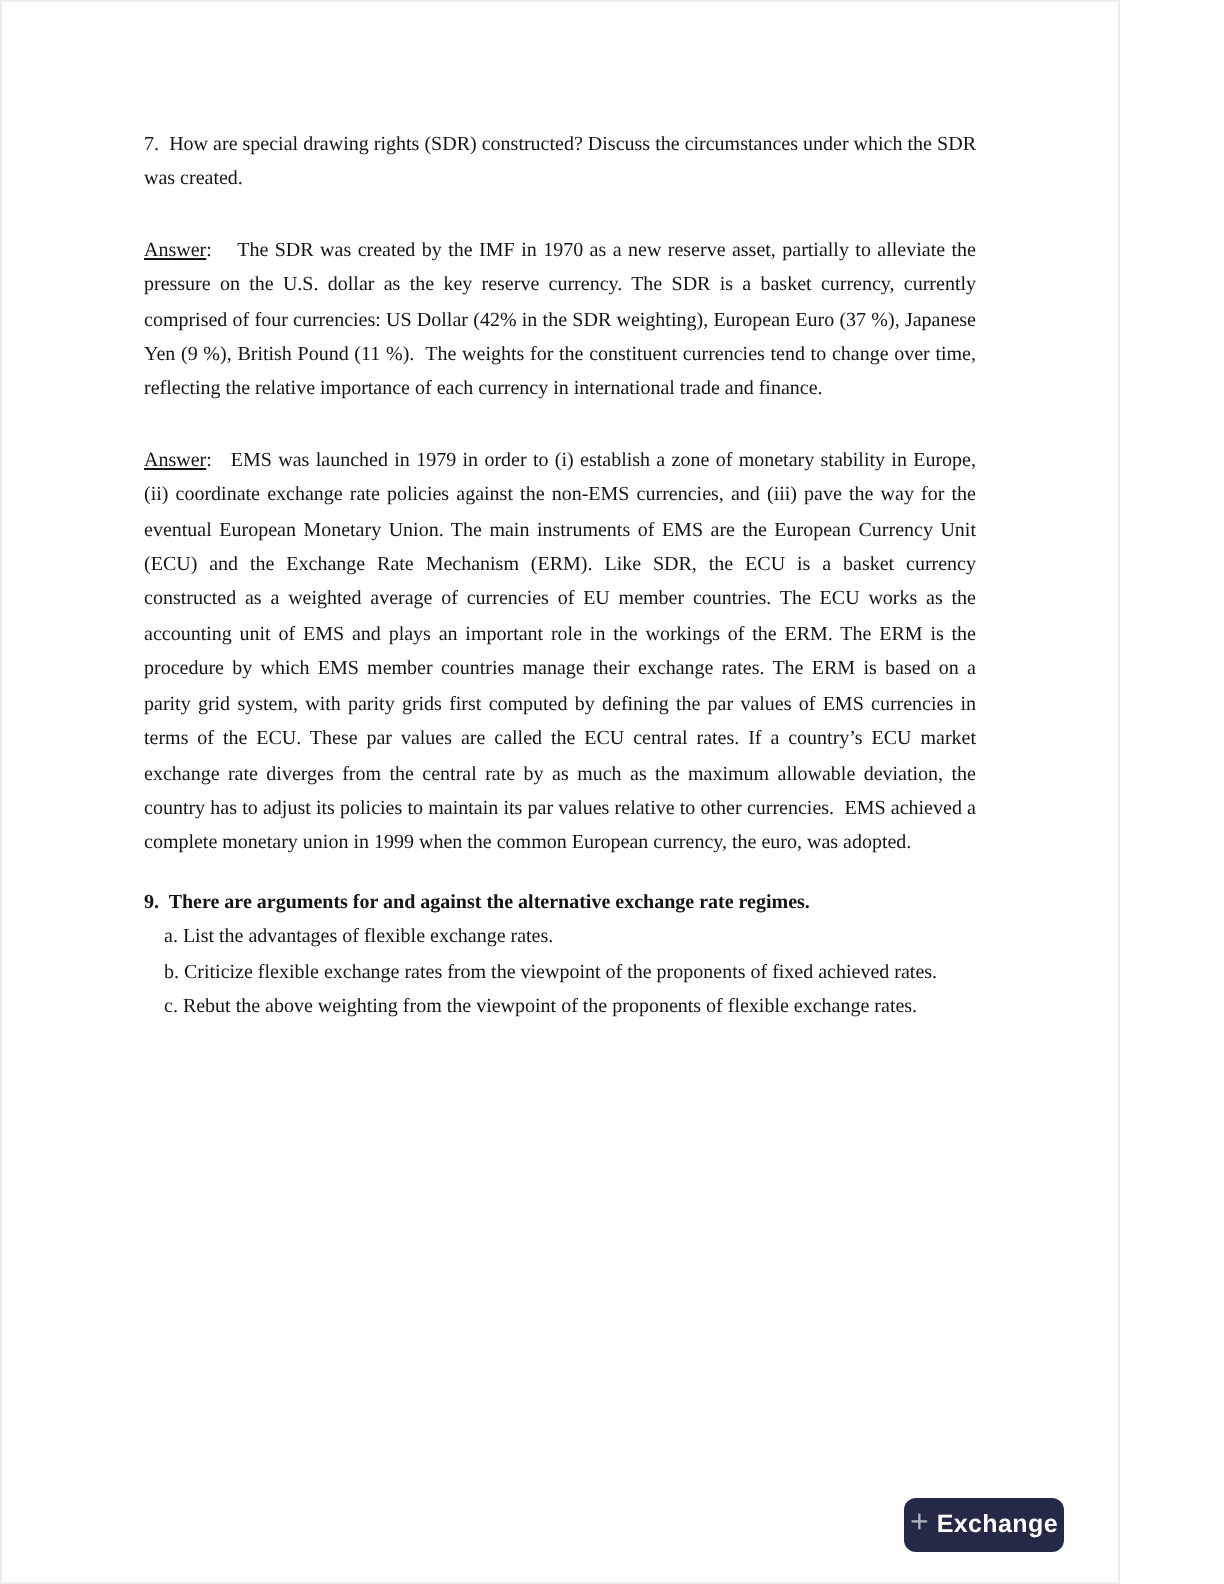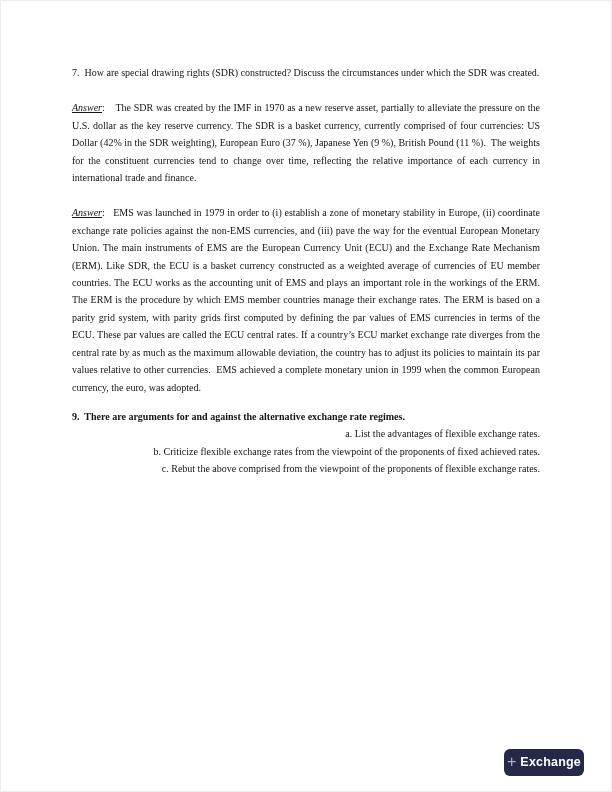--- a/index.html
+++ b/index.html
@@ -2,21 +2,21 @@
 <html><head>
 <meta charset="utf-8">
 <style>
   html, body {
     margin: 0;
     padding: 0;
     background: #ffffff;
   }
   .page {
     position: relative;
-    width: 612px;
+    width: 560px;
     height: 792px;
     background: #ffffff;
     box-sizing: border-box;
     font-family: "Liberation Serif", serif;
     font-size: 10px;
     line-height: 17.4px;
     color: #141414;
     overflow: hidden;
     border: 1px solid #ececec;
   }
@@ -31,25 +31,24 @@
     margin-top: 18px;
   }
   .q9-para {
     margin-top: 12px;
     text-align: left;
     font-weight: bold;
   }
   .sub-item {
     margin: 0;
     padding-left: 10px;
-    text-align: right;
+    text-align: left;
   }
   .answer-label {
     text-decoration: underline;
-    font-style: italic;
   }
   .logo-badge {
     position: absolute;
     right: 27px;
     bottom: 15px;
     width: 80px;
     height: 27px;
     background: #232947;
     border-radius: 6px;
     display: flex;
@@ -82,21 +81,21 @@
 
     <p class="para answer-para"><span class="answer-label">Answer</span><span>:&nbsp;&nbsp;&nbsp; The SDR was created by the IMF in 1970 as a new reserve asset, partially to alleviate the pressure on the U.S. dollar as the key reserve currency. The SDR is a basket currency, currently comprised of four currencies: US Dollar (42% in the SDR weighting), European Euro (37 %), Japanese Yen (9 %), British Pound (11 %).&nbsp; The weights for the constituent currencies tend to change over time, reflecting the relative importance of each currency in international trade and finance.</span></p>
 
 
     <p class="para answer-para"><span class="answer-label">Answer</span><span>:&nbsp;&nbsp; EMS was launched in 1979 in order to (i) establish a zone of monetary stability in Europe, (ii) coordinate exchange rate policies against the non-EMS currencies, and (iii) pave the way for the eventual European Monetary Union. The main instruments of EMS are the European Currency Unit (ECU) and the Exchange Rate Mechanism (ERM). Like SDR, the ECU is a basket currency constructed as a weighted average of currencies of EU member countries. The ECU works as the accounting unit of EMS and plays an important role in the workings of the ERM. The ERM is the procedure by which EMS member countries manage their exchange rates. The ERM is based on a parity grid system, with parity grids first computed by defining the par values of EMS currencies in terms of the ECU. These par values are called the ECU central rates. If a country’s ECU market exchange rate diverges from the central rate by as much as the maximum allowable deviation, the country has to adjust its policies to maintain its par values relative to other currencies.&nbsp; EMS achieved a complete monetary union in 1999 when the common European currency, the euro, was adopted.</span></p>
 
     <p class="para q9-para"><span>9.&nbsp; There are arguments for and against the alternative exchange rate regimes.</span></p>
 
     <p class="sub-item">a. List the advantages of flexible exchange rates.</p>
     <p class="sub-item">b. Criticize flexible exchange rates from the viewpoint of the proponents of fixed achieved rates.</p>
-    <p class="sub-item">c. Rebut the above comprised from the viewpoint of the proponents of flexible exchange rates.</p>
+    <p class="sub-item">c. Rebut the above weighting from the viewpoint of the proponents of flexible exchange rates.</p>
 
   </div>
 
   <div class="logo-badge">
     <span class="logo-plus">+</span>
     <span class="logo-text">Exchange</span>
   </div>
 </div>
 
 </body></html>

